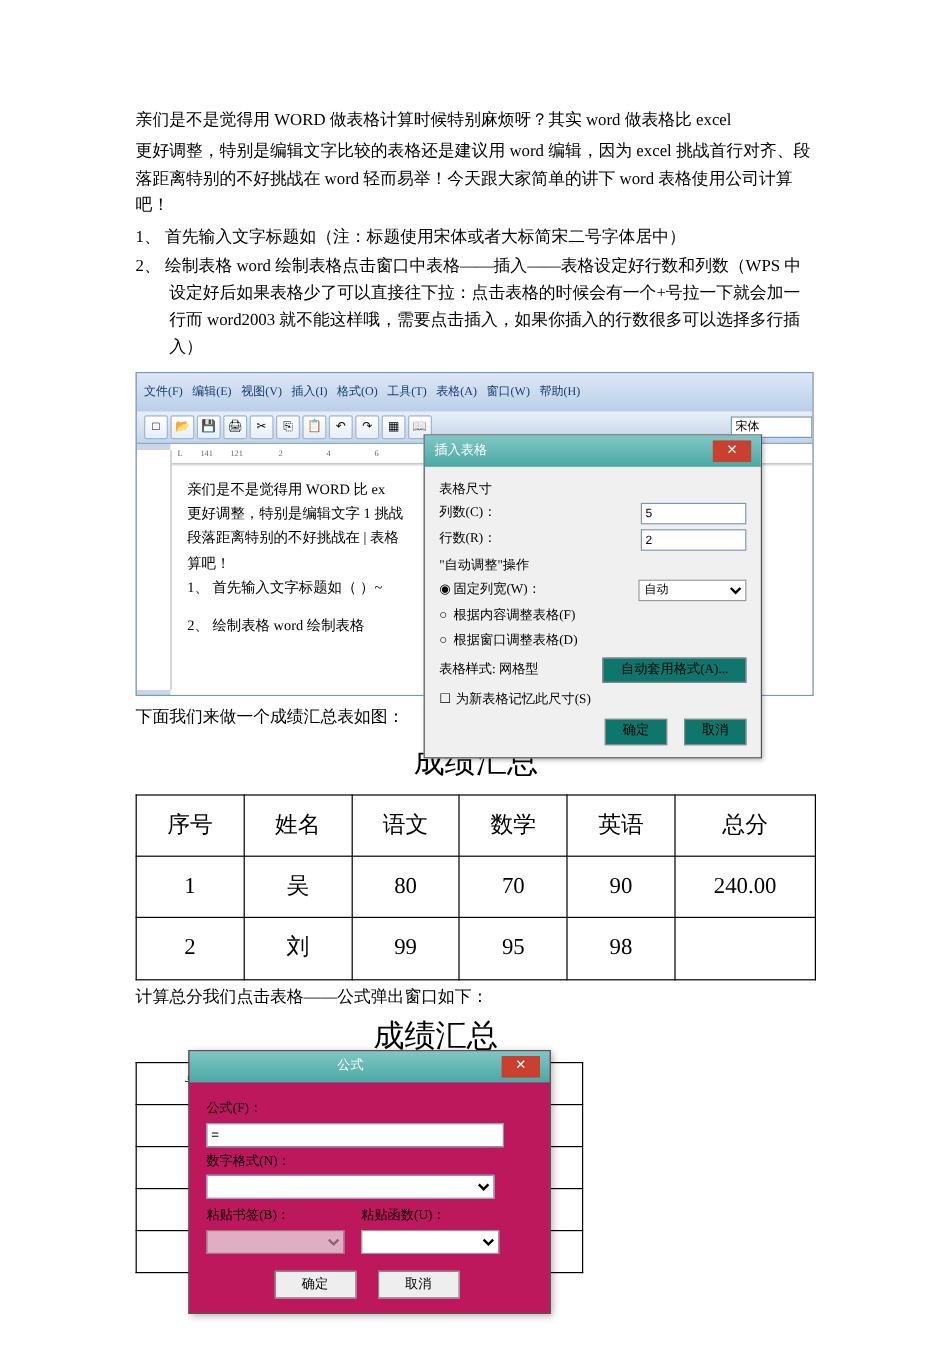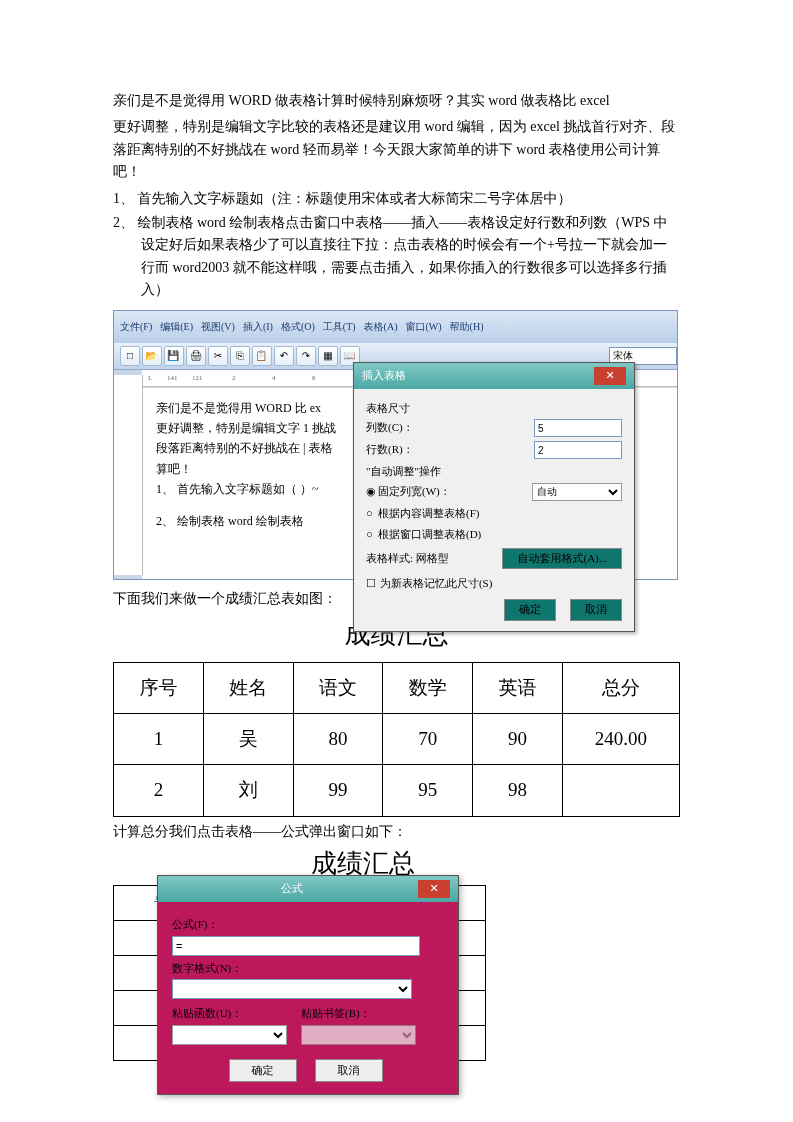--- a/index.html
+++ b/index.html
@@ -432,27 +432,27 @@
       <span style="flex:1;text-align:center">公式</span>
       <span class="close-btn">✕</span>
     </div>
     <div class="formula-body">
       <label>公式(F)：</label>
       <input class="formula-input" value="=" style="">
       <label>数字格式(N)：</label>
       <select class="formula-input" style="height:20px"><option></option></select>
       <div class="paste-row">
         <div>
+          <label>粘贴书签(B)：</label>
+          <select class="formula-select" disabled="" style="background:#eee"><option></option></select>
+        </div>
+        <div>
           <label>粘贴函数(U)：</label>
           <select class="formula-select"><option></option></select>
         </div>
-        <div>
-          <label>粘贴书签(B)：</label>
-          <select class="formula-select" disabled="" style="background:#eee"><option></option></select>
-        </div>
       </div>
       <div class="footer-btns">
         <span class="footer-btn">确定</span>
         <span class="footer-btn">取消</span>
       </div>
     </div>
   </div>
 </div>
 
 </body></html>

